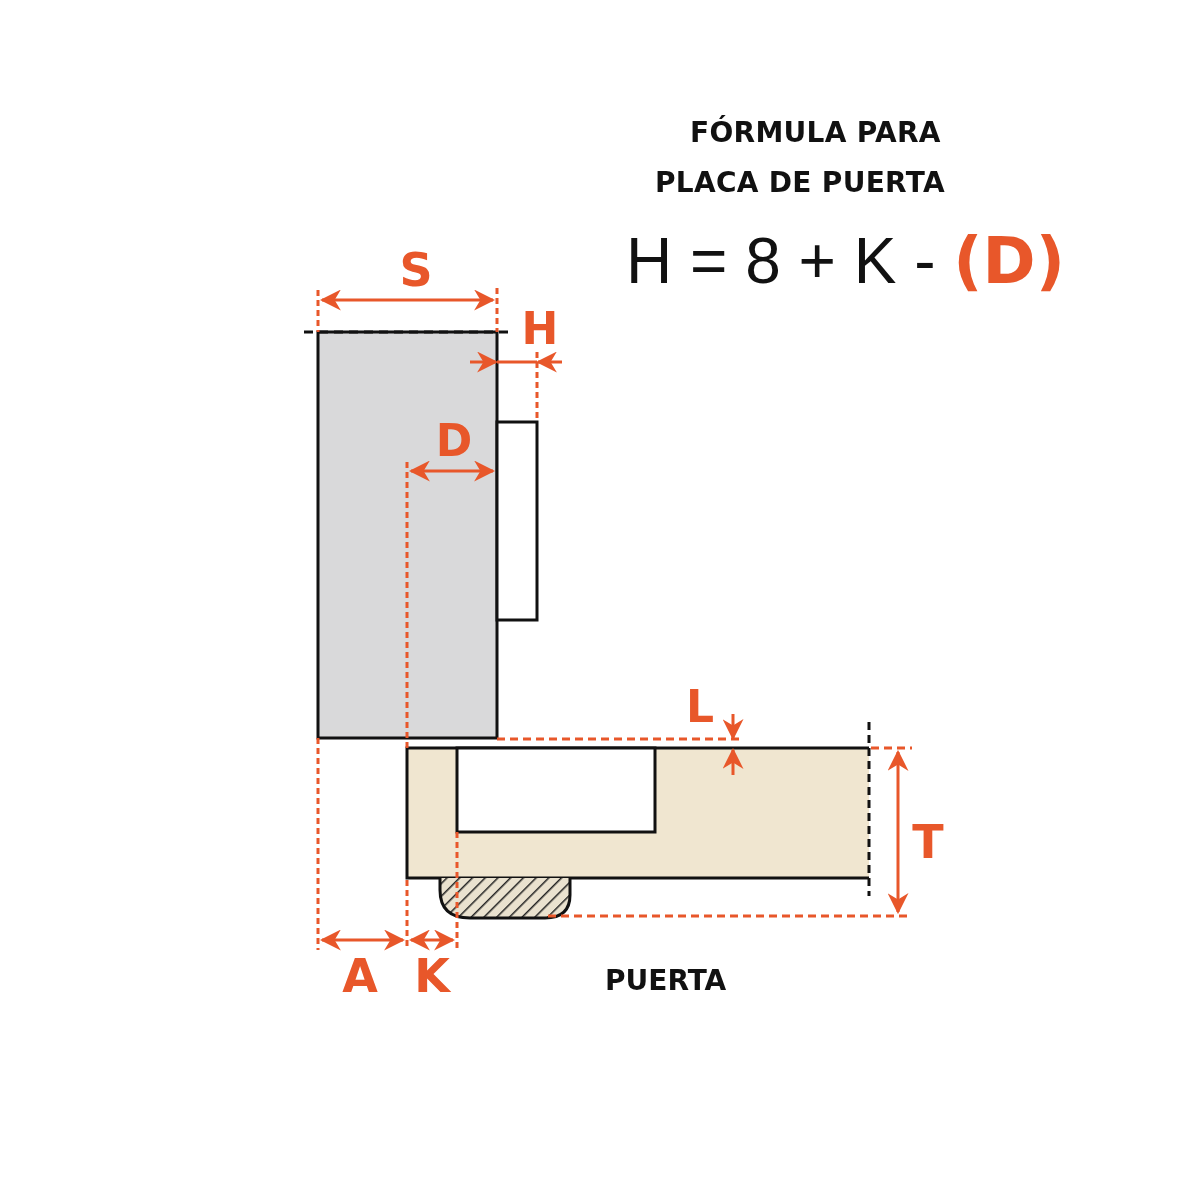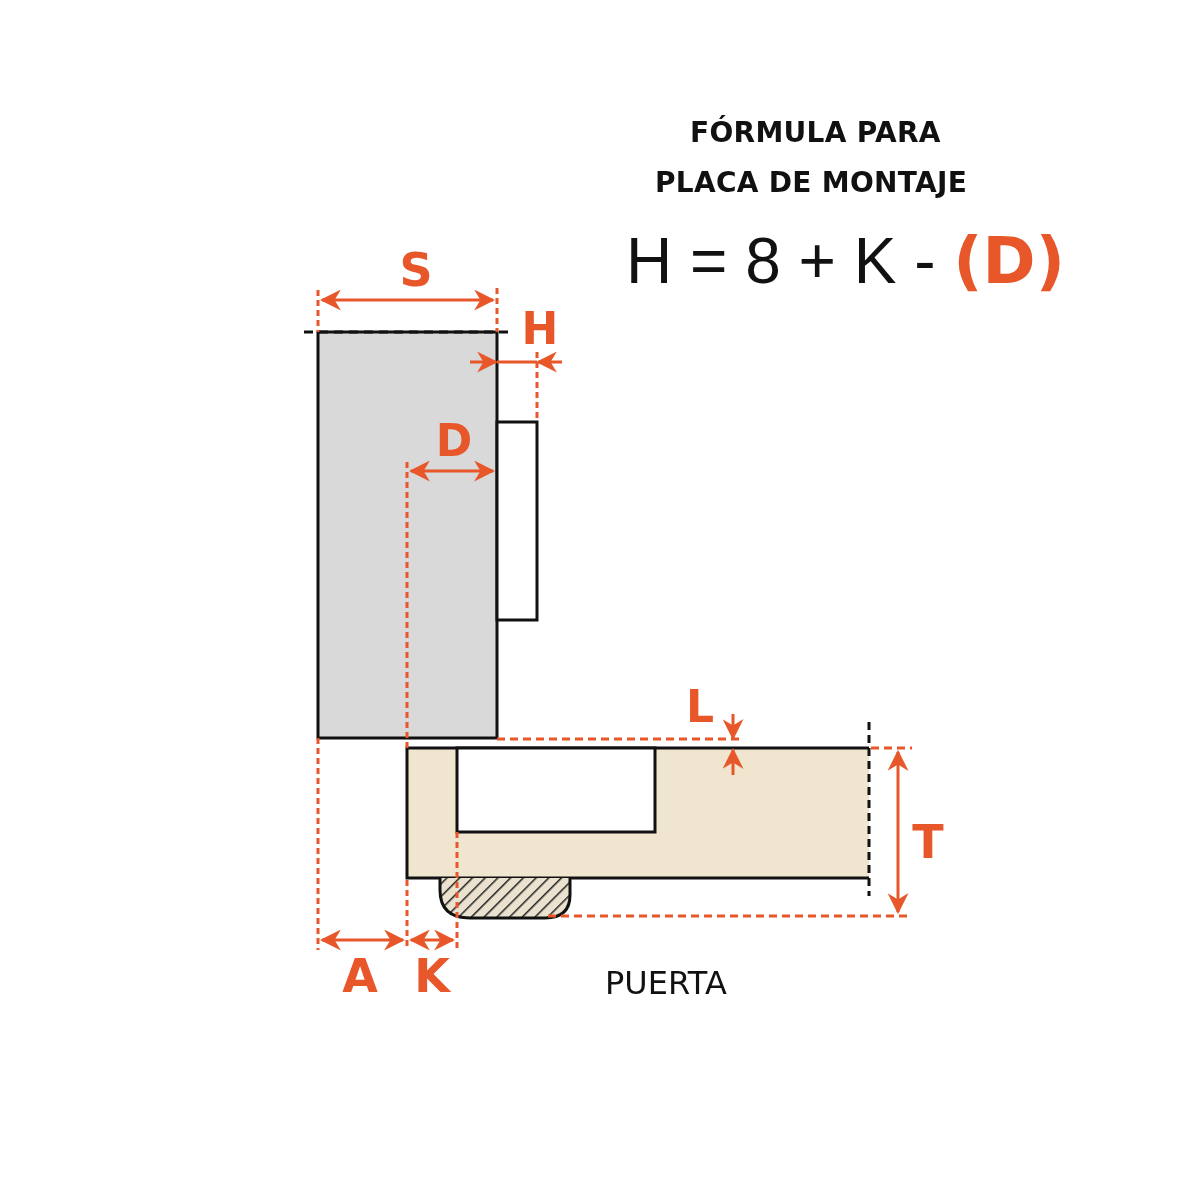--- a/index.html
+++ b/index.html
@@ -11,29 +11,29 @@
     }
     .formula {
       position: absolute; font-family: "Liberation Sans", sans-serif; font-size: 64px;
       color: #111111; white-space: nowrap;
     }
     .formula .accent { color: #E8572A; font-family: "DejaVu Sans", sans-serif; font-weight: bold; }
     .dim-label {
       font-family: "DejaVu Sans", sans-serif; font-weight: bold; fill: #E8572A;
     }
     .door-label {
-      position: absolute; font-family: "DejaVu Sans", sans-serif; font-weight: normal;
-      font-size: 32px; color: #111111; white-space: nowrap;
+      position: absolute; font-family: "DejaVu Sans", sans-serif; font-weight: bold;
+      font-size: 28px; color: #111111; white-space: nowrap;
     }
   </style>
 </head>
 <body>
 
 <div class="title-line" style="left:690px; top:116px;text-align:right;">FÓRMULA PARA</div>
-<div class="title-line" style="left:655px; top:166px;">PLACA DE MONTAJE</div>
+<div class="title-line" style="left:655px; top:166px;">PLACA DE PUERTA</div>
 
 <div class="formula" style="left:626px; top:224px;">
   <span>H = 8 + K - </span><span class="accent">(D)</span>
 </div>
 
 <svg id="diagram" width="1200" height="1200" viewBox="0 0 1200 1200">
   <defs>
     <marker id="arrow" viewBox="0 0 10 10" refX="9" refY="5" markerWidth="7" markerHeight="7" orient="auto-start-reverse">
       <path d="M0,0 L10,5 L0,10 L3,5 Z" fill="#E8572A"></path>
     </marker>

